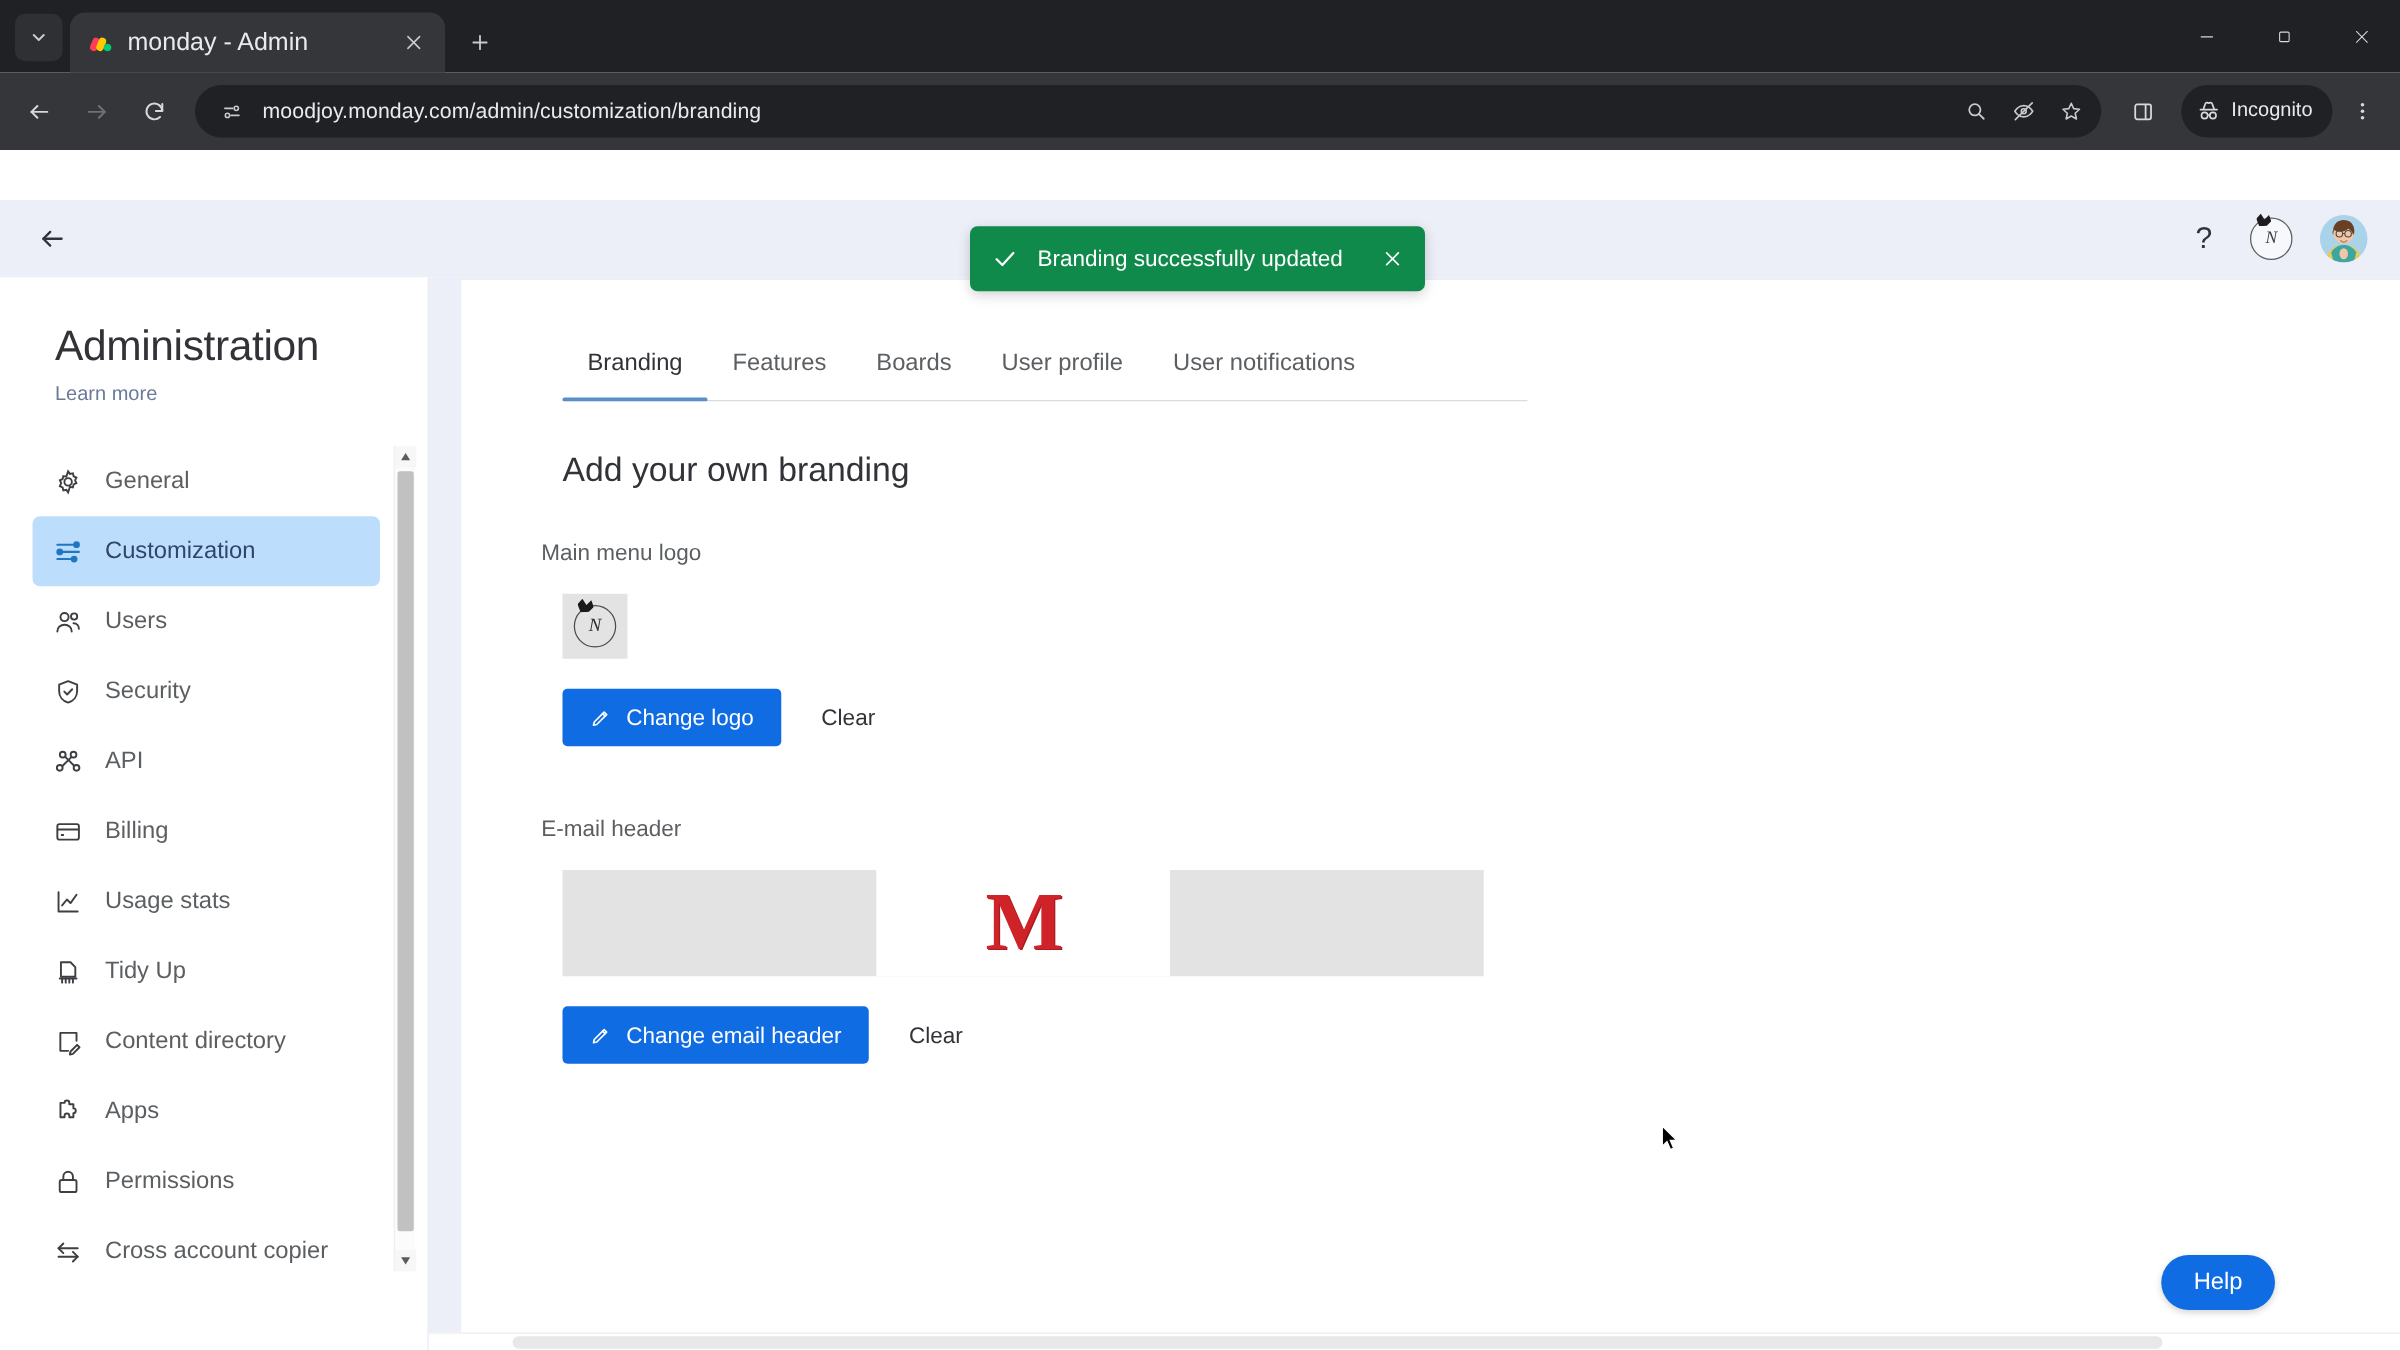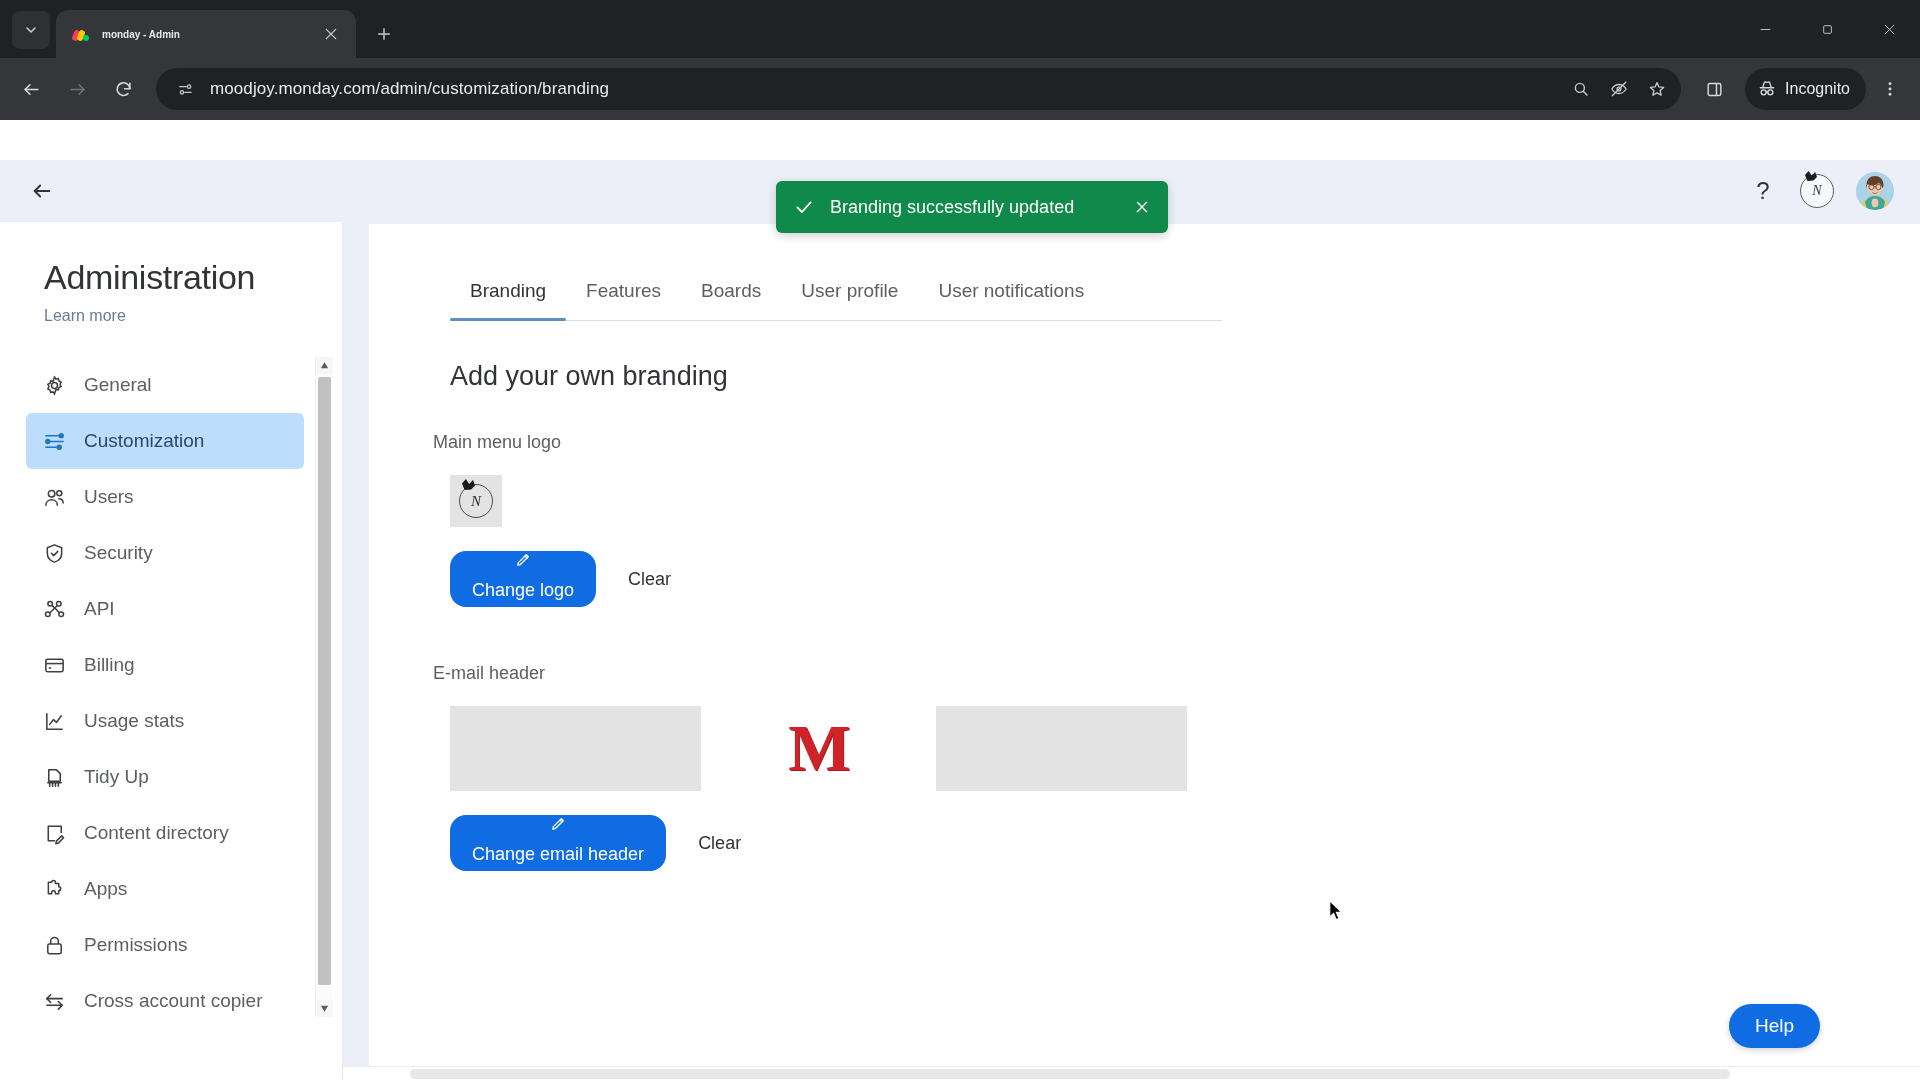--- a/index.html
+++ b/index.html
@@ -45,22 +45,22 @@
   }
   .monday-logo i {
     position: absolute; bottom: 0; width: 6px; height: 11px;
     border-radius: 3px; transform: rotate(22deg); display: block;
   }
   .monday-logo i:nth-child(1) { left: 0;   background: #ff3d57; }
   .monday-logo i:nth-child(2) { left: 5px; background: #ffcb00; }
   .monday-logo i:nth-child(3) { left: 10px; background: #00ca72; width: 6px; height: 6px; border-radius: 50%; transform: none; }
 
   .tab-title {
-    flex: 1; color: #e8eaed; font-size: 10px;
-    white-space: nowrap; overflow: hidden; text-overflow: ellipsis; font-weight: bold;
+    flex: 1; color: #e8eaed; font-size: 20px;
+    white-space: nowrap; overflow: hidden; text-overflow: ellipsis;
   }
   .tab-close {
     width: 26px; height: 26px; border-radius: 50%;
     display: flex; align-items: center; justify-content: center;
     cursor: pointer;
   }
   .tab-close svg { width: 14px; height: 14px; }
   .newtab-btn {
     width: 36px; height: 36px; margin: 0 0 6px 10px;
     border-radius: 50%;
@@ -286,23 +286,23 @@
   .hint {
     margin-left: 81px; margin-top: 14px;
     font-size: 17px; color: #676879;
   }
   .btn-row {
     margin-left: 81px; margin-top: 24px;
     display: flex; align-items: center; gap: 22px;
   }
   .btn-primary {
     background: #0f6ce3; color: #ffffff; border: none;
-    border-radius: 16px; height: 56px; padding: 0 22px;
+    border-radius: 4px; height: 46px; padding: 0 22px;
     font-size: 18px; display: flex; align-items: center; gap: 12px;
-    cursor: pointer; font-family: "Liberation Sans", sans-serif; flex-direction: column;
+    cursor: pointer; font-family: "Liberation Sans", sans-serif;
   }
   .btn-primary svg { width: 17px; height: 17px; }
   .btn-text {
     background: transparent; border: none; color: #323338;
     font-size: 18px; cursor: pointer; padding: 6px 10px;
     font-family: "Liberation Sans", sans-serif;
   }
 
   .email-preview {
     margin-left: 81px; margin-top: 22px;
@@ -317,21 +317,21 @@
   .m-logo {
     font-family: "Liberation Serif", serif;
     font-size: 66px; font-weight: 700; color: #cf2229;
     line-height: 0.85; letter-spacing: -2px;
     text-shadow: 1px 1px 0 #a81b20;
   }
 
   
   .toast {
     position: absolute; left: 776px; top: 21px;
-    width: 392px; height: 52px; background: #0f8a4a;
+    width: 364px; height: 52px; background: #0f8a4a;
     border-radius: 6px; display: flex; align-items: center;
     padding: 0 18px; gap: 16px; box-shadow: 0 3px 10px rgba(0,0,0,0.18);
     z-index: 40;
   }
   .toast-check svg { width: 20px; height: 20px; display: block; }
   .toast-msg { flex: 1; color: #ffffff; font-size: 18px; }
   .toast-close { cursor: pointer; display: flex; align-items: center; }
   .toast-close svg { width: 16px; height: 16px; display: block; }
 
   

